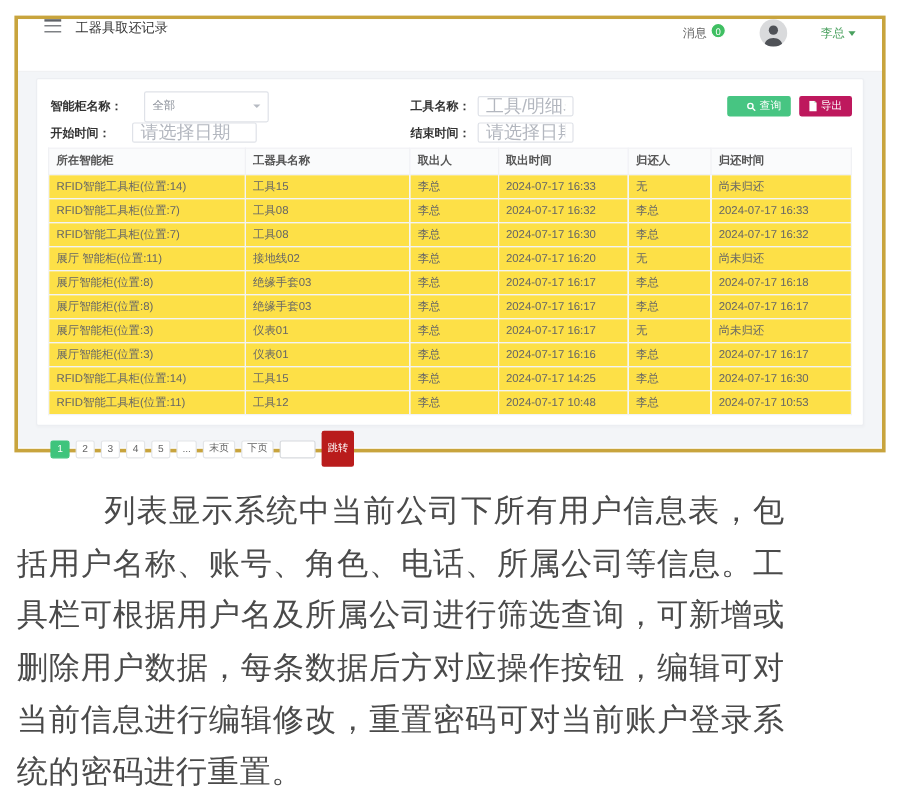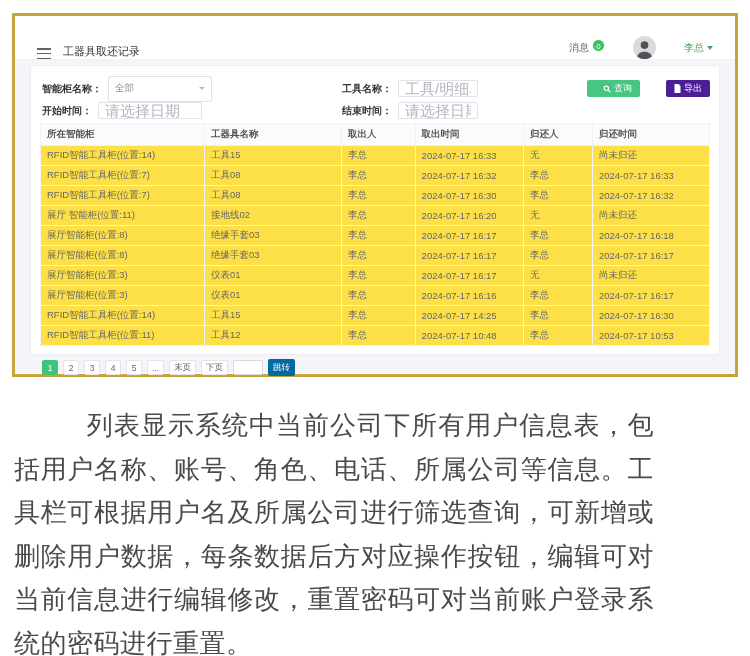--- a/index.html
+++ b/index.html
@@ -4,21 +4,21 @@
 <style>
   * { margin:0; padding:0; box-sizing:border-box; }
   html,body { width:750px; height:656px; background:#fff; font-family:"Liberation Sans","DejaVu Sans",sans-serif; }
   .stage { position:relative; width:750px; height:656px; background:#fff; overflow:hidden; }
 
   
   .frame { position:absolute; left:12px; top:13px; width:726px; height:364px;
            border:3px solid #c8a43d; background:#fff; }
 
   
-  .navbar { height:44px; background:#fff; display:flex; align-items:flex-end;
+  .navbar { height:44px; background:#fff; display:flex; align-items:flex-start;
             padding:0 22px; border-bottom:1px solid #f0f1f3; }
   .hamburger { width:14px; height:11px; display:flex; flex-direction:column;
                justify-content:space-between; cursor:pointer; }
   .hamburger i { display:block; height:1.5px; background:#5f6368; }
   .nav-title { margin-left:12px; font-size:11px; color:#333; }
   .nav-right { margin-left:auto; display:flex; align-items:center; gap:28px; }
   .msg-wrap { display:flex; align-items:flex-start; }
   .msg-label { font-size:10px; color:#666; }
   .msg-badge { width:13px; height:13px; border-radius:50%; background:#3fbf62; color:#fff;
                font-size:8px; line-height:13px; text-align:center; margin-left:3px;
@@ -29,50 +29,50 @@
   .caret-down { width:0; height:0; border-left:3.5px solid transparent; border-right:3.5px solid transparent; border-top:4px solid #49a05e; }
 
   
   .content { height:313px; background:#f3f5f8; padding:5px 15px 0; }
   .card { background:#fff; border:1px solid #eceef2; border-radius:2px; height:290px;
           padding:13px 9px 0; box-shadow:0 1px 2px rgba(0,0,0,0.02); }
 
   
   .filter-row { display:flex; align-items:center; height:19px; margin-bottom:3px; padding-left:2px; }
   .f-label { font-size:10px; color:#333; font-weight:bold; white-space:nowrap; }
-  .f-group-left { display:flex; align-items:center; width:300px; gap:6px; }
+  .f-group-left { display:flex; align-items:center; width:300px; gap:18px; }
   .f-group-right { display:flex; align-items:center; gap:6px; }
   .select-box { width:104px; height:17px; border:1px solid #dfe2e8; border-radius:2px; background:#fff;
                 display:flex; align-items:center; justify-content:space-between; padding:12px 6px;
                 font-size:9.5px; color:#8a8f99; cursor:pointer; }
   .select-caret { width:0; height:0; border-left:3px solid transparent; border-right:3px solid transparent; border-top:3.5px solid #b6bac2; }
   .txt-input { width:80px; height:17px; border:1px solid #dfe2e8; border-radius:2px; font-size:15px;
                padding:0 6px; color:#555; font-family:inherit; }
   .txt-input::placeholder { color:#b3b7bf; }
   .btn-group { margin-left:auto; display:flex; gap:7px; }
   .btn { height:17px; border:none; border-radius:2px; color:#fff; font-size:9px; padding:0 8px;
          display:flex; align-items:center; gap:3px; cursor:pointer; font-family:inherit; }
   .btn-search { background:#47c582;padding-left:16px; }
-  .btn-export { background:#4c1d95;margin-left:19px; }
+  .btn-export { background:#be185d; }
 
   
   table { width:100%; border-collapse:collapse; margin-top:3px; table-layout:fixed; }
   th { background:#fafbfc; color:#555; font-size:9.5px; font-weight:bold; text-align:left;
        padding:4px 6px; border:1px solid #f0f1f4; }
   td { font-size:9.5px; color:#666; padding:3px 6px; border:1px solid #f2f3f6; background:#fde047;
        white-space:nowrap; overflow:hidden; }
 
   
   .pager { display:flex; align-items:center; gap:5px; margin:13px 0 0 2px; }
   .pg { min-width:16px; height:15px; border:1px solid #e3e5e8; background:#fff; color:#666;
         font-size:8.5px; border-radius:2px; padding:0 4px; cursor:pointer; font-family:inherit; }
   .pg.active { background:#3fc47c; border-color:#3fc47c; color:#fff; }
   .pg-input { width:30px; height:15px; border:1px solid #d7dade; border-radius:2px; font-size:9px;
               padding:0 3px; font-family:inherit; }
-  .pg-jump { height:17px; border:none; border-radius:2px; background:#0369a1; color:#fff;
+  .pg-jump { height:30px; border:none; border-radius:2px; background:#b91c1c; color:#fff;
              font-size:8.5px; padding:0 5px; cursor:pointer; font-family:inherit; }
 
   
   .desc { position:absolute; left:0; top:404px; width:668px; padding:0 14px;
           font-size:26px; line-height:43.5px; color:#4a4a4a; text-align:justify;
           text-indent:2.8em; letter-spacing:0.5px; }
 
   .icon-svg { display:block; }
 </style>
 </head>

